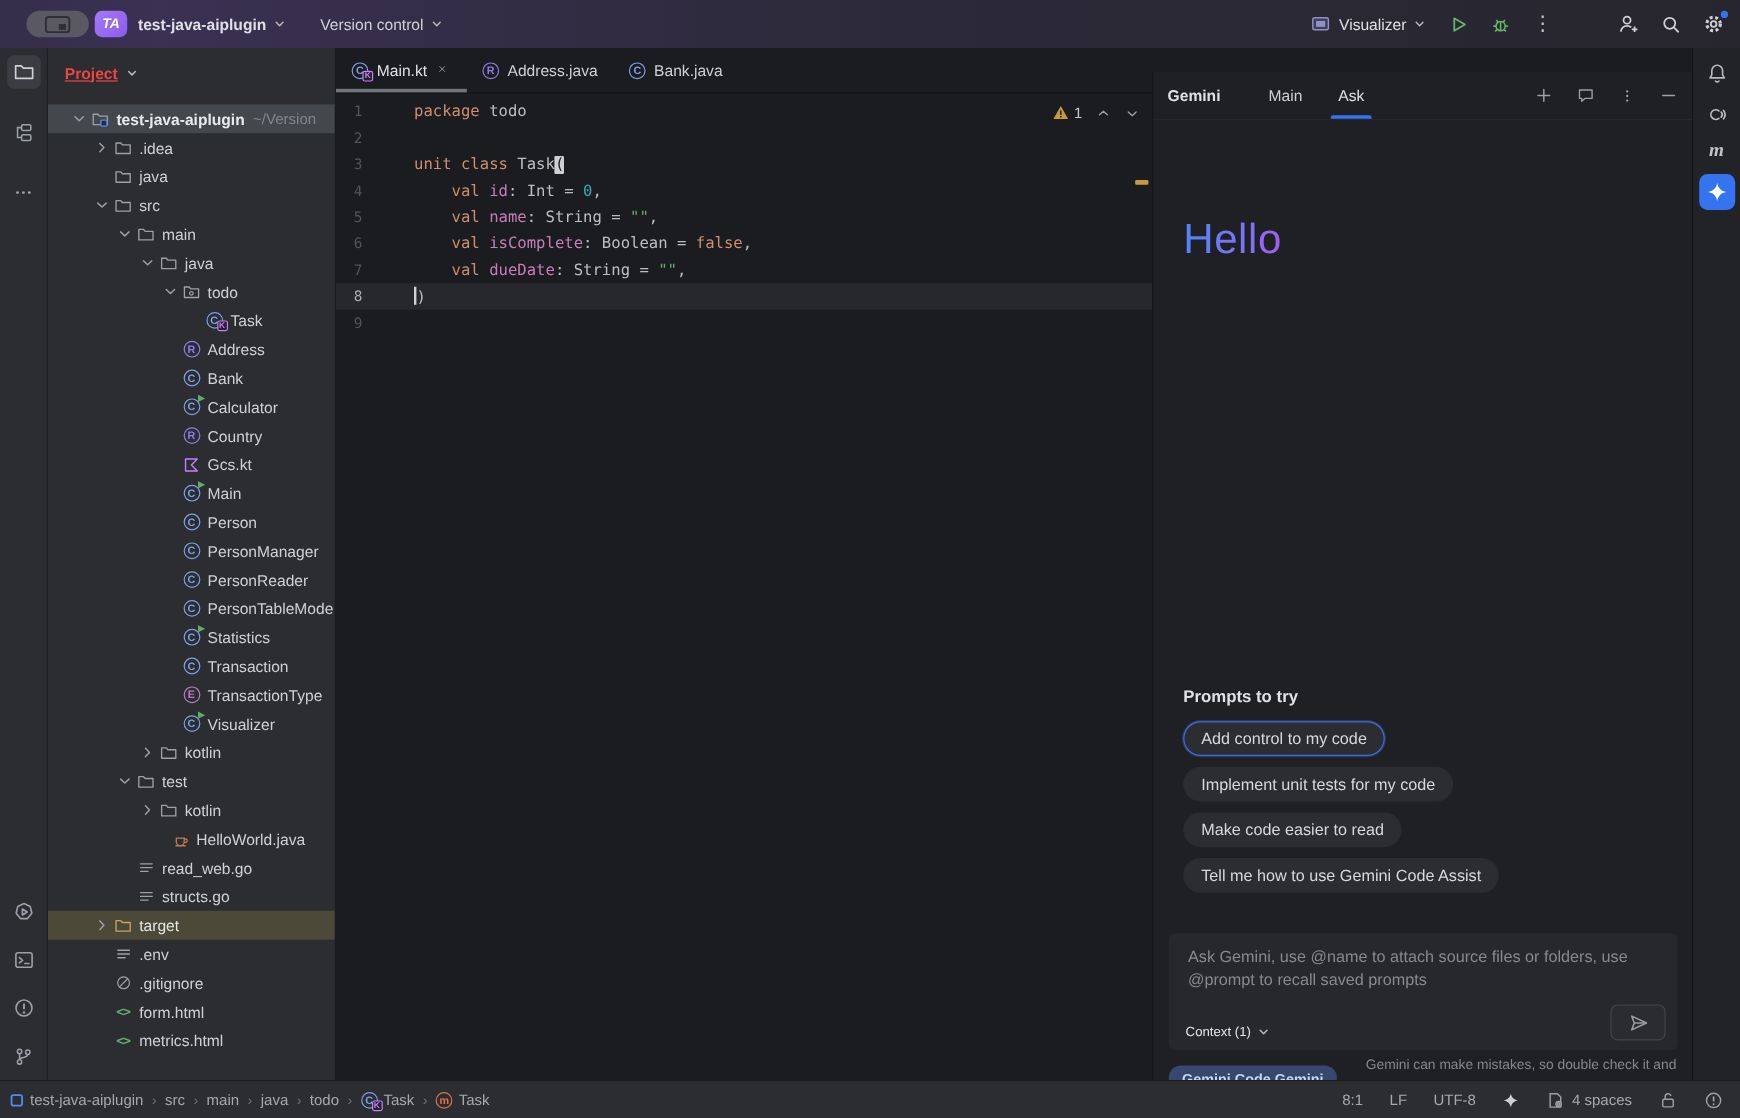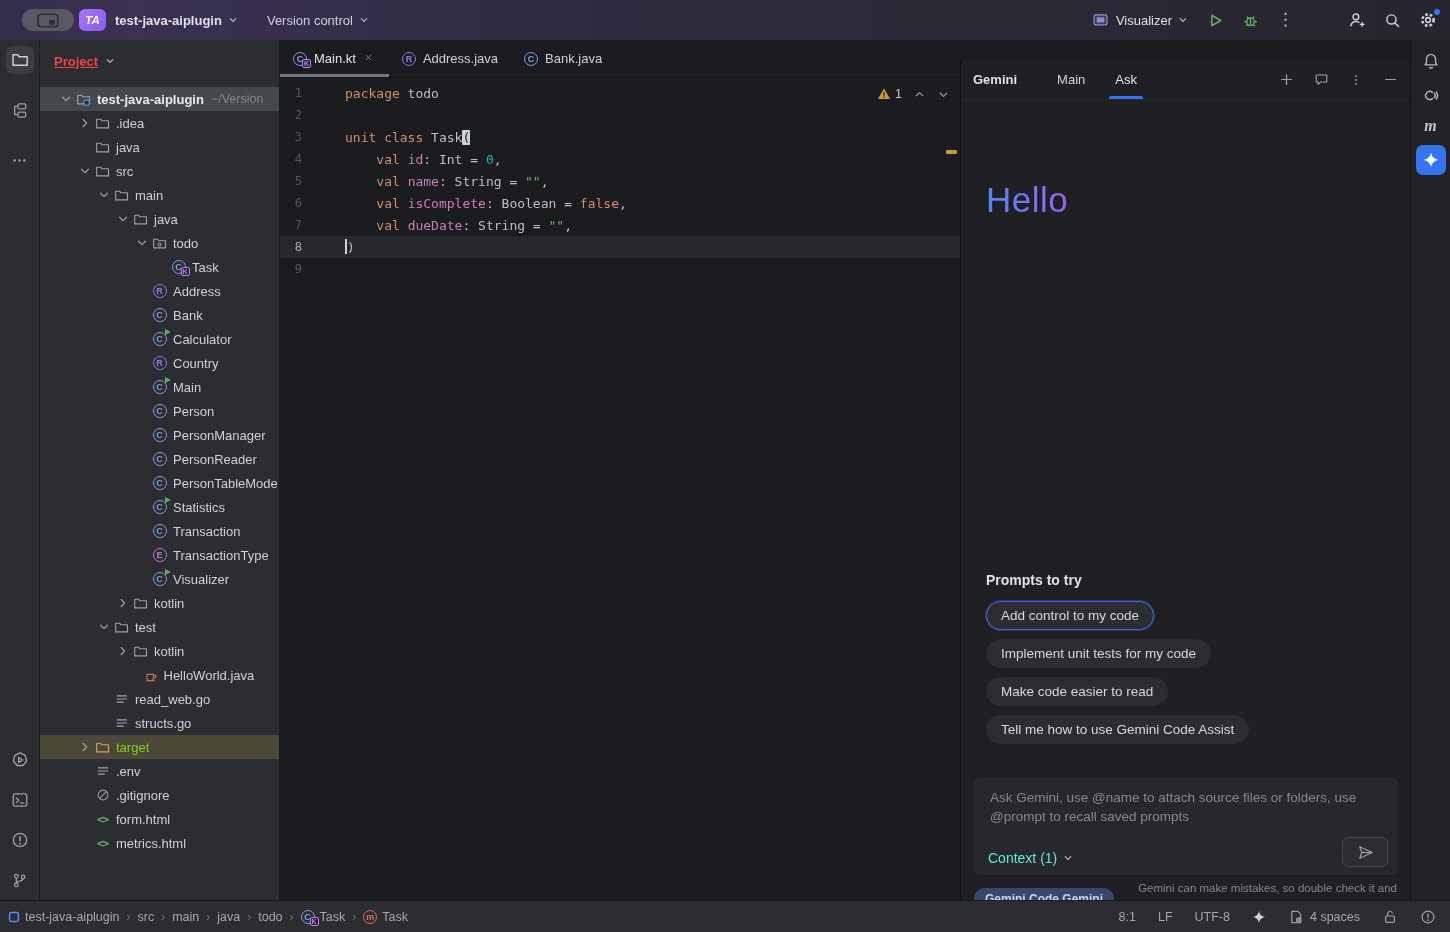--- a/index.html
+++ b/index.html
@@ -41,21 +41,21 @@
   .panel-title{color:#ef4444;font-size:13px;font-weight:700;margin-right:6px;text-decoration:underline;}
   .tree{position:absolute;top:47px;left:0;right:0;}
   .trow{height:24px;display:flex;align-items:center;box-sizing:border-box;white-space:nowrap;cursor:pointer;}
   .trow .chev{width:19px;display:inline-flex;justify-content:center;color:#9DA0A8;flex:none;}
   .trow .ic{width:17px;margin-right:5px;color:#9DA0A8;}
   .tlabel{color:#CFD1D6;font-size:13px;}
   .tsuffix{color:#83868C;font-size:12.5px;margin-left:7px;}
   .trow.selected{background:#44474C;}
   .trow.selected .tlabel{color:#E8EAED;font-weight:600;}
   .trow.excluded{background:#4D4939;}
-  .trow.excluded .tlabel{color:#84cc16;}
+  .trow.excluded .tlabel{color:#e5e5e5;}
 
   
   .ring{box-sizing:border-box;width:14px;height:14px;border:1px solid currentColor;border-radius:50%;
     display:inline-flex;align-items:center;justify-content:center;font:700 9px "Liberation Sans",sans-serif;position:relative;}
   .rbadge{position:absolute;top:-4px;right:-5px;width:0;height:0;border-top:3.5px solid transparent;
     border-bottom:3.5px solid transparent;border-left:6px solid #5FAD65;}
   .kbadge{position:absolute;bottom:-3px;right:-5px;background:#232427;color:#C77DFF;font:700 7px "Liberation Sans",sans-serif;
     border:1px solid #C77DFF;border-radius:2px;width:7px;height:7px;display:flex;align-items:center;justify-content:center;font-style:normal;}
   .angle{font:700 11px "DejaVu Sans Mono",monospace;color:#6AAB73;letter-spacing:-1px;}
 
@@ -97,21 +97,21 @@
   .hello-sub{margin-top:8px;font-size:22px;color:#C6C9CE;}
   .prompts{position:absolute;left:25px;top:512px;}
   .prompts-heading{color:#DFE1E5;font-size:14px;font-weight:700;margin-bottom:13px;}
   .pill{display:table;padding:6px 14px;background:#2B2D31;border:1px solid #2B2D31;border-radius:16px;
     color:#D6D8DC;font-size:13.5px;margin-bottom:9px;cursor:pointer;white-space:nowrap;}
   .pill.focused{border:1px solid #3D6BDD;box-shadow:0 0 0 1px rgba(61,107,221,.35);}
   .g-input{position:absolute;left:13px;top:718px;width:424px;height:97px;background:#26282C;border-radius:5px;box-sizing:border-box;}
   .g-input textarea{position:absolute;left:14px;top:9px;width:380px;height:52px;background:transparent;border:none;outline:none;
     resize:none;color:#D6D8DC;font-family:"Liberation Sans",sans-serif;font-size:13.5px;line-height:1.4;}
   .g-input textarea::placeholder{color:#87898D;}
-  .context-btn{position:absolute;left:14px;bottom:9px;display:flex;align-items:center;color:#5eead4;font-size:14px;cursor:pointer;}
+  .context-btn{position:absolute;left:14px;bottom:9px;display:flex;align-items:center;color:#e5e5e5;font-size:11px;cursor:pointer;}
   .context-btn .ic{margin-left:5px;}
   .send-btn{position:absolute;right:10px;bottom:8px;width:44px;height:28px;border:1px solid #43454A;border-radius:6px;
     background:#2A2C30;display:flex;align-items:center;justify-content:center;cursor:pointer;}
   .g-footer{position:absolute;left:13px;right:13px;top:820px;display:flex;align-items:flex-start;}
   .gbadge{margin-top:8px;background:#37476E;color:#C9D6F5;font-size:12px;font-weight:700;padding:4px 11px;border-radius:10px;white-space:nowrap;}
   .disclaimer{margin-left:auto;text-align:right;font-size:11.5px;color:#85878B;line-height:1.45;}
   .disclaimer a{color:#4D8AF0;text-decoration:none;cursor:pointer;}
 
   
   .right-strip{position:absolute;left:1410px;top:40px;width:40px;height:860px;background:#222326;
@@ -417,20 +417,30 @@
           </span>
     <span class="tlabel">Calculator</span>
 
   </div>
         <div class="trow " style="padding-left:92px">
     <span class="chev"></span>
     <span class="ic">
             <span class="ring" style="color:#8F7BE8">R</span>
           </span>
     <span class="tlabel">Country</span>
+
+  </div>
+        <div class="trow " style="padding-left:92px">
+    <span class="chev"></span>
+    <span class="ic">
+            <svg width="15" height="15" viewBox="0 0 16 16" xmlns="http://www.w3.org/2000/svg">
+              <path d="M2.8 2.6h10.4L8 8l5.2 5.4H2.8z" fill="none" stroke="#C77DFF" stroke-width="1.25" stroke-linejoin="round"></path>
+            </svg>
+          </span>
+    <span class="tlabel">Gcs.kt</span>
 
   </div>
         <div class="trow " style="padding-left:92px">
     <span class="chev"></span>
     <span class="ic">
             <span class="ring" style="color:#7CA0E8">C<i class="rbadge"></i></span>
           </span>
     <span class="tlabel">Main</span>
 
   </div>

